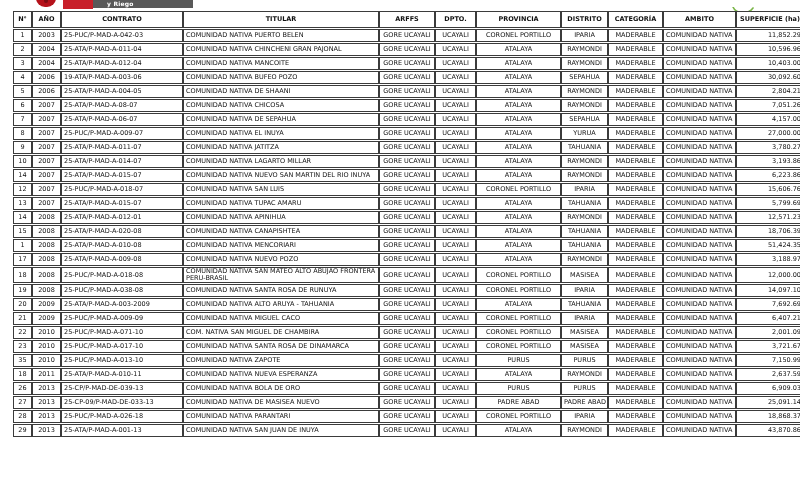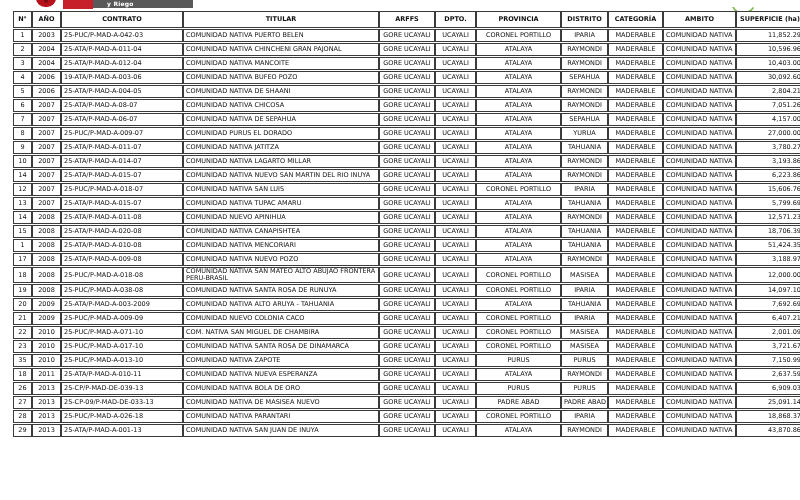--- a/index.html
+++ b/index.html
@@ -165,21 +165,21 @@
           <td class="ac">ATALAYA</td>
           <td class="ac">SEPAHUA</td>
           <td class="ac">MADERABLE</td>
           <td class="al">COMUNIDAD NATIVA</td>
           <td class="ar">4,157.00</td>
         </tr>
         <tr>
           <td class="ac">8</td>
           <td class="ac">2007</td>
           <td class="al">25-PUC/P-MAD-A-009-07</td>
-          <td class="al wrap">COMUNIDAD PURUS EL DORADO</td>
+          <td class="al wrap">COMUNIDAD NATIVA EL INUYA</td>
           <td class="ac">GORE UCAYALI</td>
           <td class="ac">UCAYALI</td>
           <td class="ac">ATALAYA</td>
           <td class="ac">YURUA</td>
           <td class="ac">MADERABLE</td>
           <td class="al">COMUNIDAD NATIVA</td>
           <td class="ar">27,000.00</td>
         </tr>
         <tr>
           <td class="ac">9</td>
@@ -242,22 +242,22 @@
           <td class="ac">UCAYALI</td>
           <td class="ac">ATALAYA</td>
           <td class="ac">TAHUANIA</td>
           <td class="ac">MADERABLE</td>
           <td class="al">COMUNIDAD NATIVA</td>
           <td class="ar">5,799.69</td>
         </tr>
         <tr>
           <td class="ac">14</td>
           <td class="ac">2008</td>
-          <td class="al">25-ATA/P-MAD-A-011-08</td>
-          <td class="al wrap">COMUNIDAD NUEVO APINIHUA</td>
+          <td class="al">25-ATA/P-MAD-A-012-01</td>
+          <td class="al wrap">COMUNIDAD NATIVA APINIHUA</td>
           <td class="ac">GORE UCAYALI</td>
           <td class="ac">UCAYALI</td>
           <td class="ac">ATALAYA</td>
           <td class="ac">RAYMONDI</td>
           <td class="ac">MADERABLE</td>
           <td class="al">COMUNIDAD NATIVA</td>
           <td class="ar">12,571.23</td>
         </tr>
         <tr>
           <td class="ac">15</td>
@@ -334,21 +334,21 @@
           <td class="ac">ATALAYA</td>
           <td class="ac">TAHUANIA</td>
           <td class="ac">MADERABLE</td>
           <td class="al">COMUNIDAD NATIVA</td>
           <td class="ar">7,692.69</td>
         </tr>
         <tr>
           <td class="ac">21</td>
           <td class="ac">2009</td>
           <td class="al">25-PUC/P-MAD-A-009-09</td>
-          <td class="al wrap">COMUNIDAD NUEVO COLONIA CACO</td>
+          <td class="al wrap">COMUNIDAD NATIVA MIGUEL CACO</td>
           <td class="ac">GORE UCAYALI</td>
           <td class="ac">UCAYALI</td>
           <td class="ac">CORONEL PORTILLO</td>
           <td class="ac">IPARIA</td>
           <td class="ac">MADERABLE</td>
           <td class="al">COMUNIDAD NATIVA</td>
           <td class="ar">6,407.21</td>
         </tr>
         <tr>
           <td class="ac">22</td>

